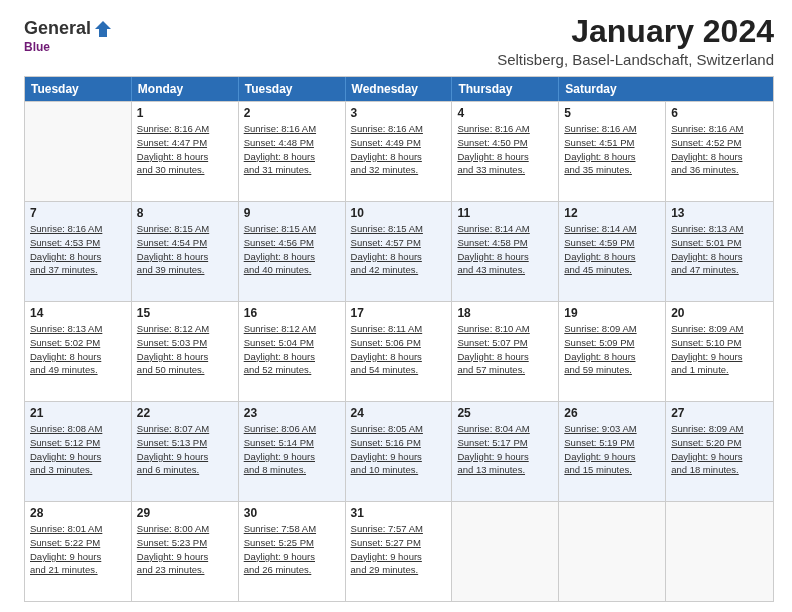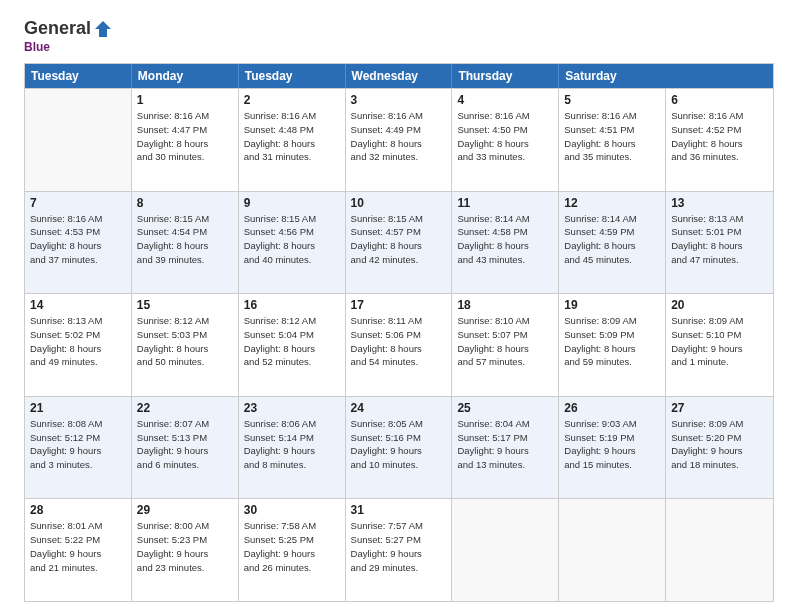--- a/index.html
+++ b/index.html
@@ -101,38 +101,43 @@
     .day-num {
       font-size: 12px;
       font-weight: bold;
       color: #222;
       margin-bottom: 2px;
     }
     .day-info {
       font-size: 9.5px;
       color: #333;
       line-height: 1.45;
+      text-decoration: underline;
     }
   </style>
 </head>
 <body>
 
 <div class="page">
   <div class="header">
     <div class="logo">
       <div class="logo-text">
         <span class="logo-general">General</span>
         <svg class="logo-icon" viewBox="0 0 20 20">
           <polygon points="10,2 18,10 14,10 14,18 6,18 6,10 2,10" fill="#2a6db5"></polygon>
         </svg>
       </div>
       <div style="margin-top:-2px;">
         <span class="logo-blue" style="font-size:12px;font-weight:bold;color:#701a75;">Blue</span>
       </div>
     </div>
+    <div class="title-block">
+      <div class="main-title">January 2024</div>
+      <div class="subtitle">Seltisberg, Basel-Landschaft, Switzerland</div>
+    </div>
   </div>
 
   <div class="calendar">
     <div class="cal-header">
     <div class="cal-header-cell">Tuesday</div>
         <div class="cal-header-cell">Monday</div>
         <div class="cal-header-cell">Tuesday</div>
         <div class="cal-header-cell">Wednesday</div>
         <div class="cal-header-cell">Thursday</div>
         <div class="cal-header-cell">Saturday</div>

